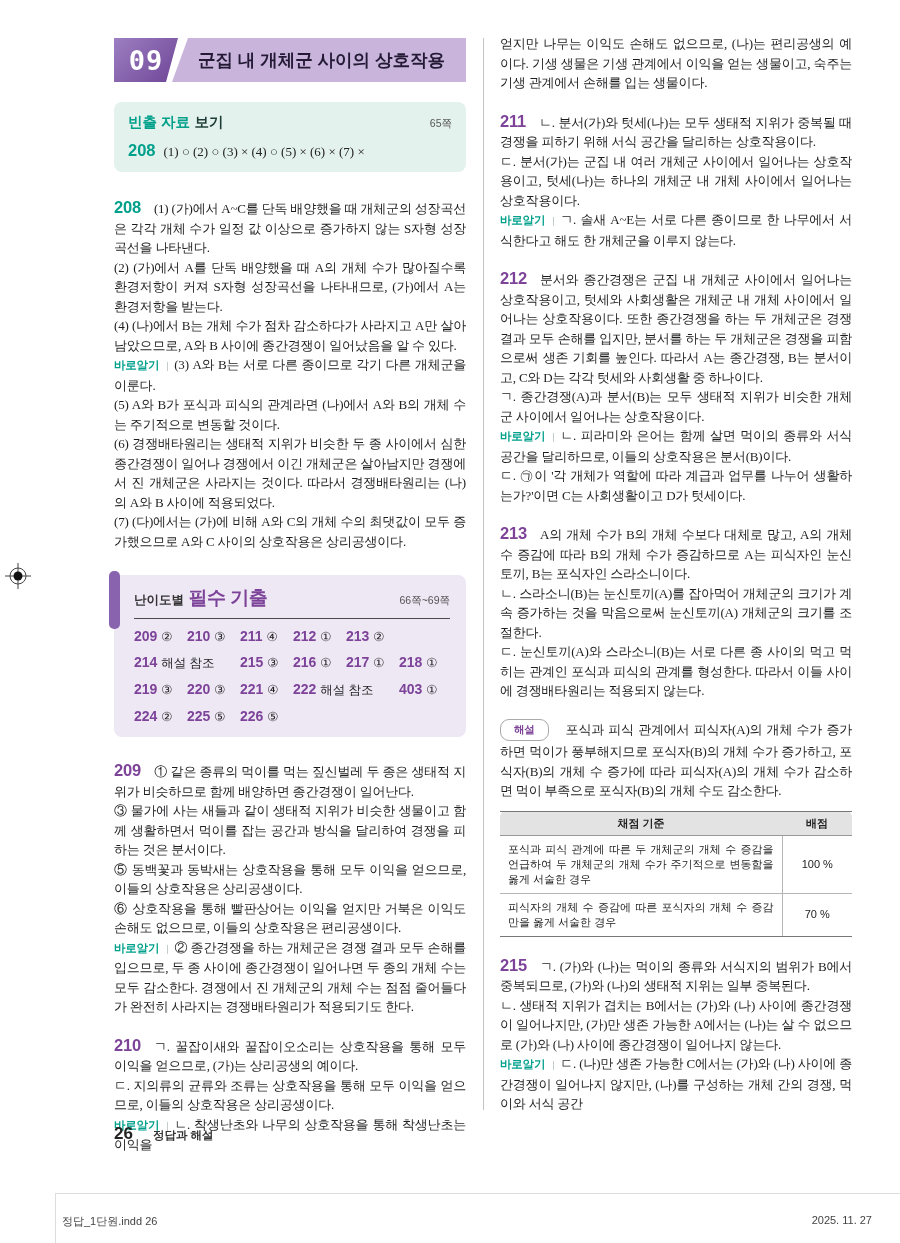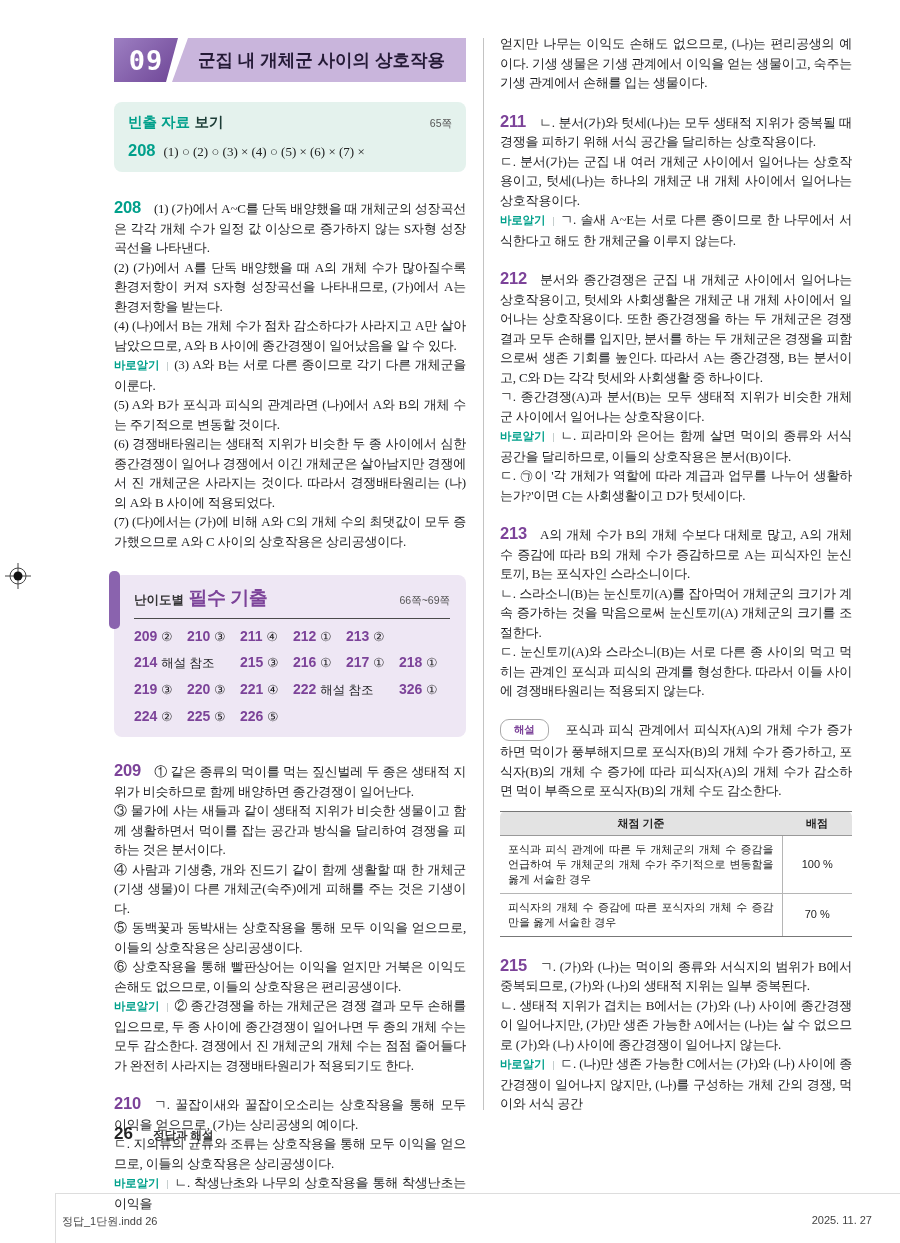--- a/index.html
+++ b/index.html
@@ -157,32 +157,31 @@
           <div class="key-item"><span class="key-no">213</span><span>②</span></div>
           <div class="key-item span2"><span class="key-no">214</span><span>해설 참조</span></div>
           <div class="key-item"><span class="key-no">215</span><span>③</span></div>
           <div class="key-item"><span class="key-no">216</span><span>①</span></div>
           <div class="key-item"><span class="key-no">217</span><span>①</span></div>
           <div class="key-item"><span class="key-no">218</span><span>①</span></div>
           <div class="key-item"><span class="key-no">219</span><span>③</span></div>
           <div class="key-item"><span class="key-no">220</span><span>③</span></div>
           <div class="key-item"><span class="key-no">221</span><span>④</span></div>
           <div class="key-item span2"><span class="key-no">222</span><span>해설 참조</span></div>
-          <div class="key-item"><span class="key-no">326</span><span>①</span></div>
+          <div class="key-item"><span class="key-no">403</span><span>①</span></div>
           <div class="key-item"><span class="key-no">224</span><span>②</span></div>
           <div class="key-item"><span class="key-no">225</span><span>⑤</span></div>
           <div class="key-item"><span class="key-no">226</span><span>⑤</span></div>
         </div>
     </div>
 
     <div id="left-questions-bottom" class="qwrap">
         <div class="q-block">
           <p class="qpara"><span class="qnum purple">209</span>① 같은 종류의 먹이를 먹는 짚신벌레 두 종은 생태적 지위가 비슷하므로 함께 배양하면 종간경쟁이 일어난다.</p>
           <p class="qpara">③ 물가에 사는 새들과 같이 생태적 지위가 비슷한 생물이고 함께 생활하면서 먹이를 잡는 공간과 방식을 달리하여 경쟁을 피하는 것은 분서이다.</p>
-          <p class="qpara">④ 사람과 기생충, 개와 진드기 같이 함께 생활할 때 한 개체군(기생 생물)이 다른 개체군(숙주)에게 피해를 주는 것은 기생이다.</p>
           <p class="qpara">⑤ 동백꽃과 동박새는 상호작용을 통해 모두 이익을 얻으므로, 이들의 상호작용은 상리공생이다.</p>
           <p class="qpara">⑥ 상호작용을 통해 빨판상어는 이익을 얻지만 거북은 이익도 손해도 없으므로, 이들의 상호작용은 편리공생이다.</p>
           <p class="qpara"><span class="baro">바로알기</span><span class="bdiv">|</span>② 종간경쟁을 하는 개체군은 경쟁 결과 모두 손해를 입으므로, 두 종 사이에 종간경쟁이 일어나면 두 종의 개체 수는 모두 감소한다. 경쟁에서 진 개체군의 개체 수는 점점 줄어들다가 완전히 사라지는 경쟁배타원리가 적용되기도 한다.</p>
         </div>
         <div class="q-block">
           <p class="qpara"><span class="qnum purple">210</span>ㄱ. 꿀잡이새와 꿀잡이오소리는 상호작용을 통해 모두 이익을 얻으므로, (가)는 상리공생의 예이다.</p>
           <p class="qpara">ㄷ. 지의류의 균류와 조류는 상호작용을 통해 모두 이익을 얻으므로, 이들의 상호작용은 상리공생이다.</p>
           <p class="qpara"><span class="baro">바로알기</span><span class="bdiv">|</span>ㄴ. 착생난초와 나무의 상호작용을 통해 착생난초는 이익을</p>
         </div>
       </div>

